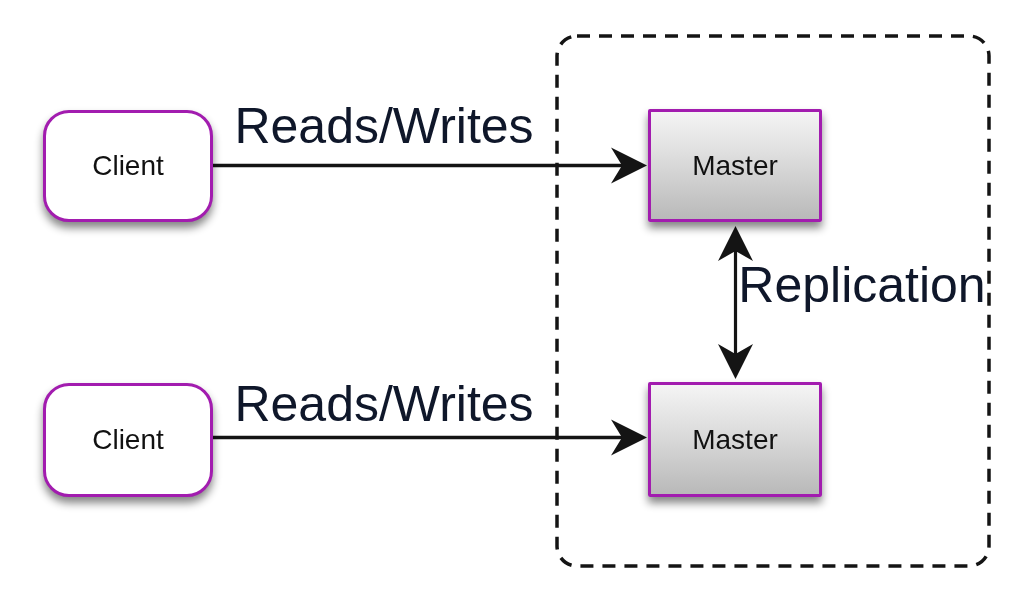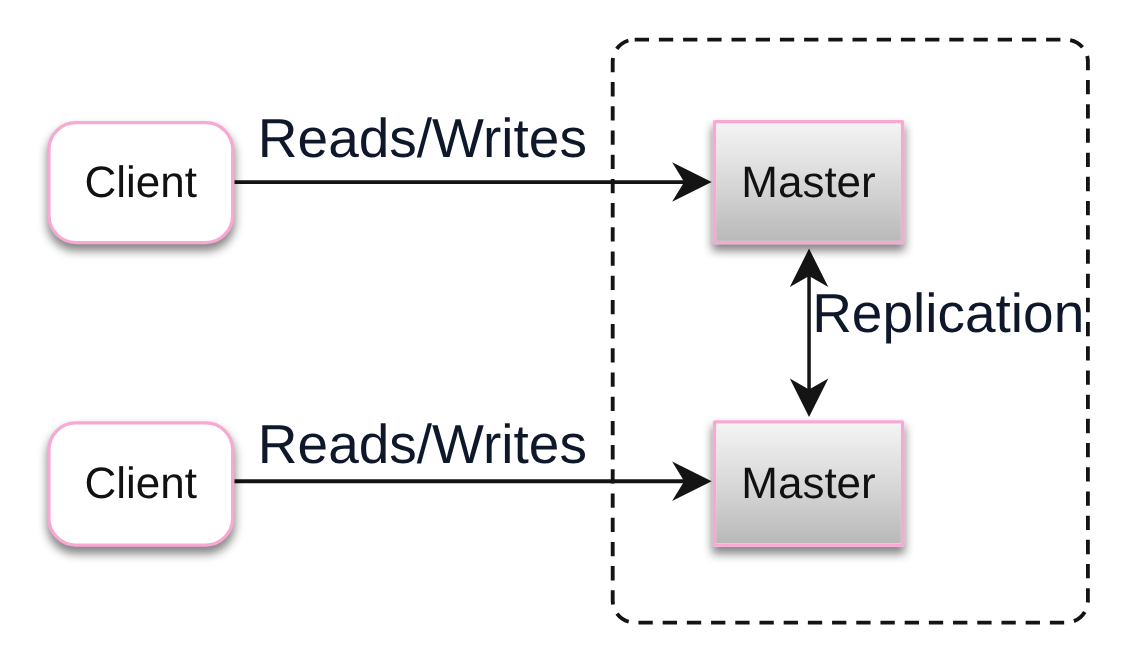--- a/index.html
+++ b/index.html
@@ -13,25 +13,25 @@
     color: #111111;
   }
   .layer-svg {
     position: absolute;
     left: 0; top: 0;
     width: 1028px; height: 610px;
   }
   .node {
     position: absolute;
     box-sizing: border-box;
-    border: 3px solid #f9a8d4;
+    border: 3px solid #a21caf;
     display: flex;
     align-items: center;
     justify-content: center;
-    font-size: 40px;
+    font-size: 28px;
     line-height: 1;
     box-shadow: 0 6px 9px rgba(0,0,0,0.48);
   }
   .client {
     background: #ffffff;
     border-radius: 26px;
   }
   .client.top    { left: 43px;  top: 110px; width: 170px; height: 112px; }
   .client.bottom { left: 43px;  top: 383px; width: 170px; height: 114px; }
   .master {

